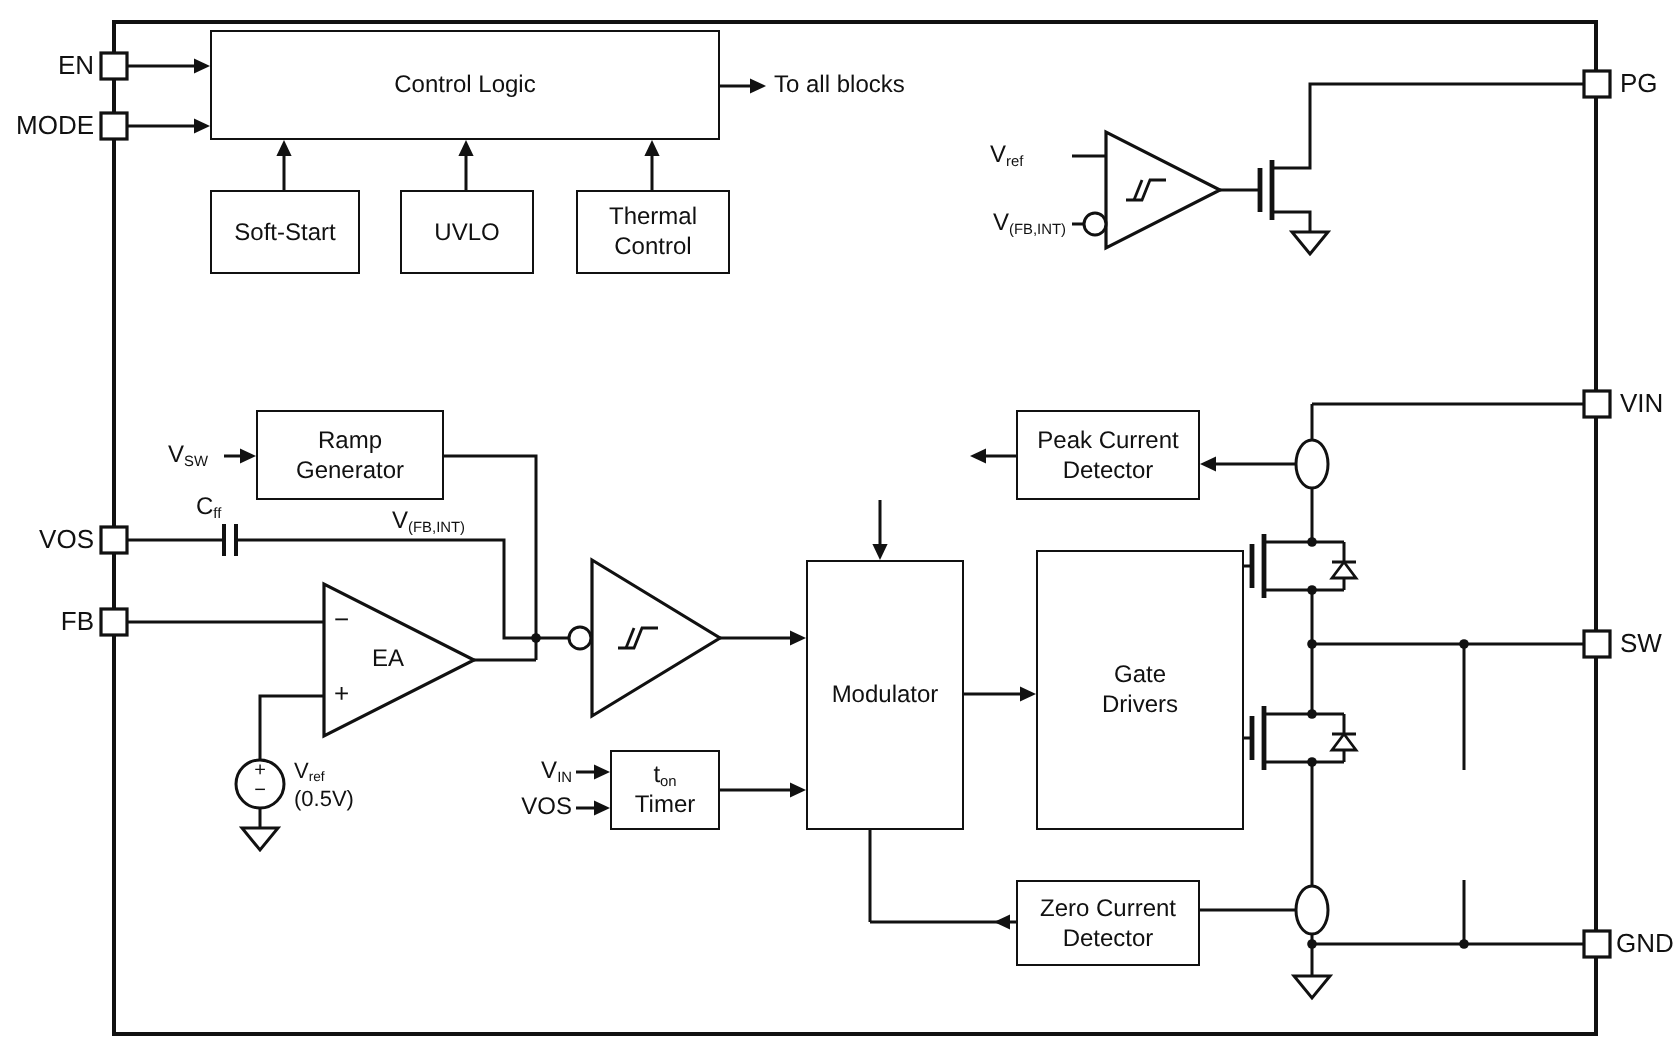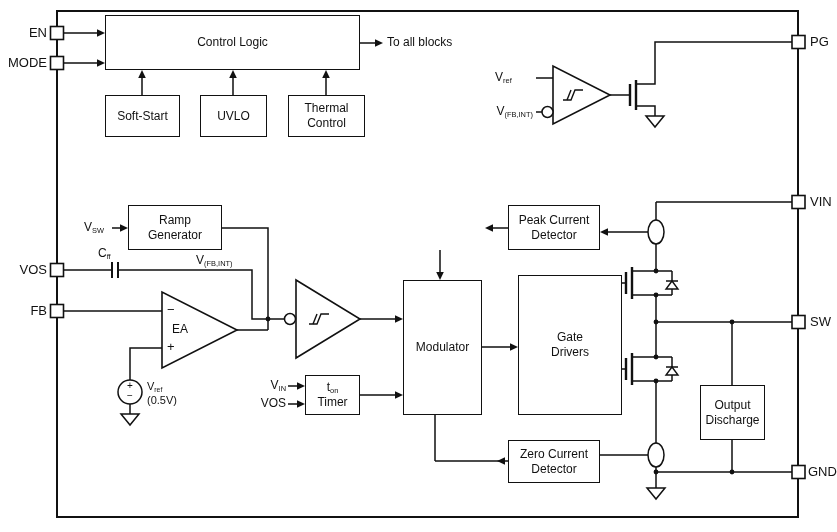--- a/index.html
+++ b/index.html
@@ -141,22 +141,20 @@
   <div class="blk" style="left:508px;top:205px;width:92px;height:45px">Peak Current
 Detector</div>
   <div class="blk" style="left:403px;top:280px;width:79px;height:135px">Modulator</div>
   <div class="blk" style="left:518px;top:275px;width:104px;height:140px">Gate
 Drivers</div>
   <div class="blk" style="left:305px;top:375px;width:55px;height:40px">
     <div><span>t</span><sub>on</sub><br><span>Timer</span></div>
   </div>
   <div class="blk" style="left:508px;top:440px;width:92px;height:43px">Zero Current
 Detector</div>
-  <div class="blk" style="left:700px;top:385px;width:65px;height:55px">Output
-Discharge</div>
 
   <div class="pinlbl" style="right:790px;top:26px">EN</div>
   <div class="pinlbl" style="right:790px;top:56px">MODE</div>
   <div class="pinlbl" style="right:790px;top:263px">VOS</div>
   <div class="pinlbl" style="right:790px;top:304px">FB</div>
   <div class="pinlbl" style="left:810px;top:35px">PG</div>
   <div class="pinlbl" style="left:810px;top:195px">VIN</div>
   <div class="pinlbl" style="left:810px;top:315px">SW</div>
   <div class="pinlbl" style="left:808px;top:465px">GND</div>
 
@@ -169,21 +167,21 @@
 
   <div class="lbl" style="left:78px;top:221px;width:32px;text-align:center">
     <span>V</span><sub>SW</sub></div>
 
   <div class="lbl" style="left:98px;top:247px">
     <span>C</span><sub>ff</sub></div>
 
   <div class="lbl" style="left:196px;top:254px">
     <span>V</span><sub>(FB,INT)</sub></div>
 
-  <div class="lbl" style="left:172px;top:323px;width:30px;text-align:left">EA</div>
+  <div class="lbl" style="left:172px;top:323px;width:30px;text-align:right">EA</div>
   <div class="lbl" style="left:167px;top:303px;font-size:13px">−</div>
   <div class="lbl" style="left:167px;top:340px;font-size:13px">+</div>
 
   <div class="lbl" style="left:124px;top:380px;width:12px;text-align:center;font-size:10px">+</div>
   <div class="lbl" style="left:124px;top:390px;width:12px;text-align:center;font-size:10px">−</div>
 
   <div class="lbl" style="left:147px;top:380px;font-size:11px">
     <div><span>V</span><sub>ref</sub></div>
     <div>(0.5V)</div>
   </div>

